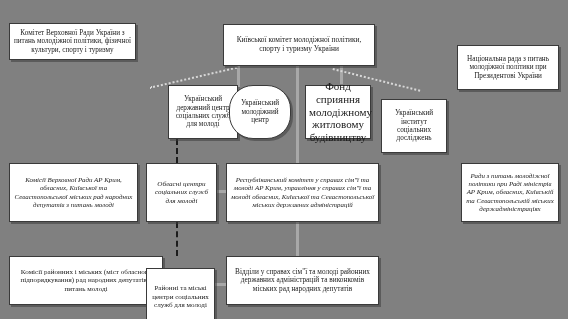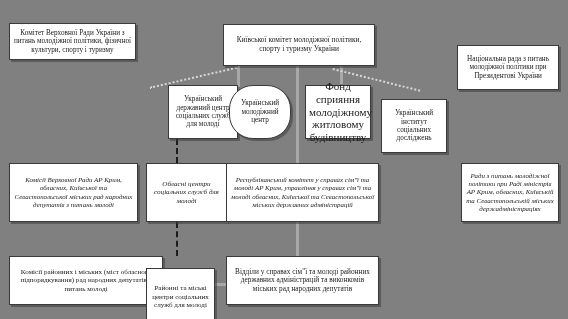--- a/index.html
+++ b/index.html
@@ -103,21 +103,21 @@
   </div>
 
   <div class="box" style="left:381px; top:99px; width:66px; height:54px; font-size:7.2px;">
     <span>Український інститут соціальних досліджень</span>
   </div>
 
   <div class="box italic" style="left:9px; top:163px; width:129px; height:59px; font-size:6.9px;">
     <span>Комісії Верховної Ради АР Крим, обласних, Київської та Севастопольської міських рад народних депутатів з питань молоді</span>
   </div>
 
-  <div class="box italic" style="left:146px; top:163px; width:81px; height:59px; font-size:7.1px;">
+  <div class="box italic" style="left:146px; top:163px; width:71px; height:59px; font-size:7.1px;">
     <span>Обласні центри соціальних служб для молоді</span>
   </div>
 
   <div class="box italic" style="left:226px; top:163px; width:153px; height:59px; font-size:6.9px;">
     <span>Республіканський комітет у справах сім"ї та молоді АР Крим, управління у справах сім"ї та молоді обласних, Київської та Севастопольської міських державних адміністрацій</span>
   </div>
 
   <div class="box italic" style="left:461px; top:163px; width:98px; height:59px; font-size:6.9px;">
     <span>Ради з питань молодіжної політики при Раді міністрів АР Крим, обласних, Київській та Севастопольській міських держадміністраціях</span>
   </div>

